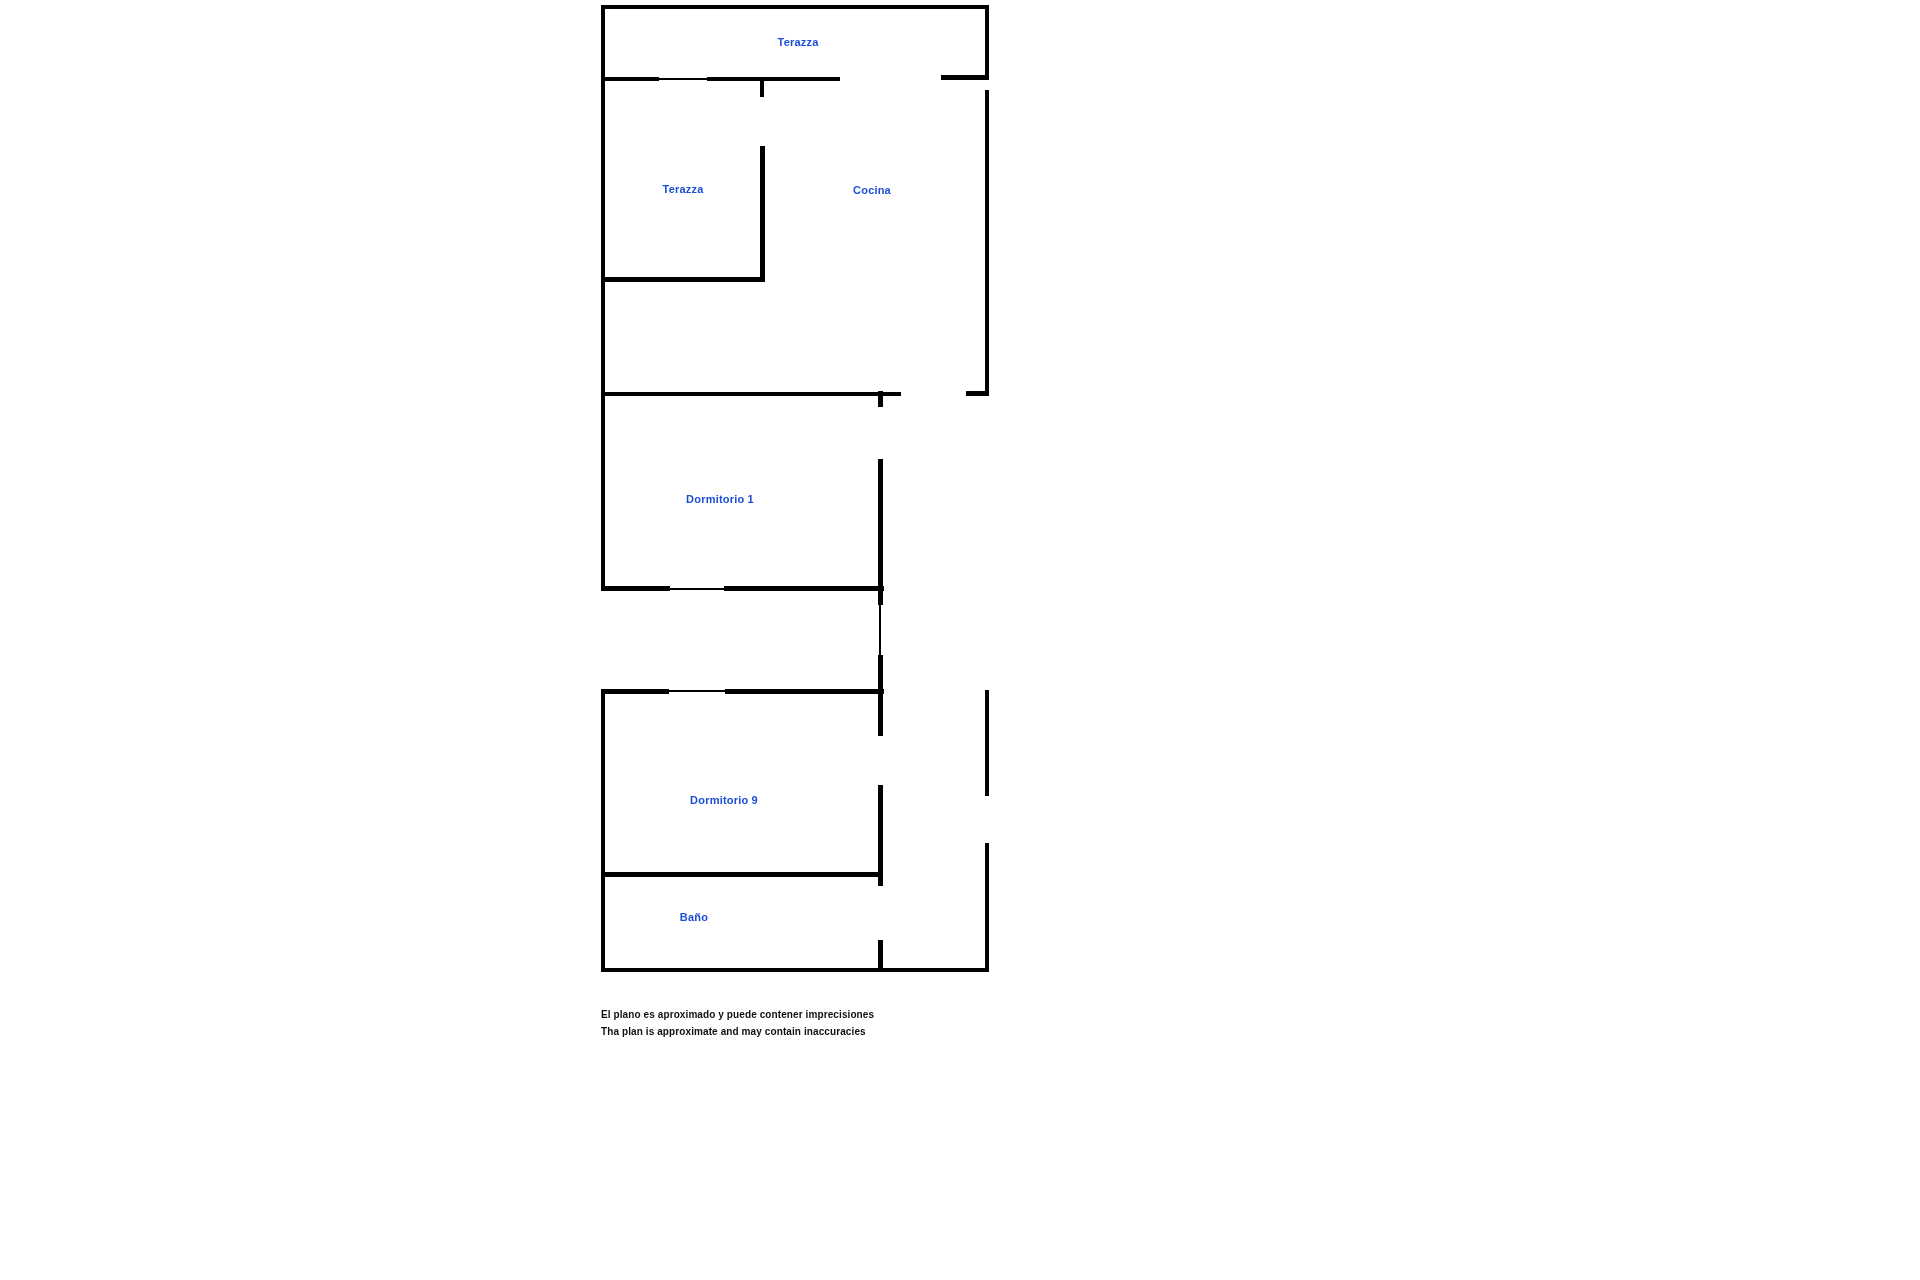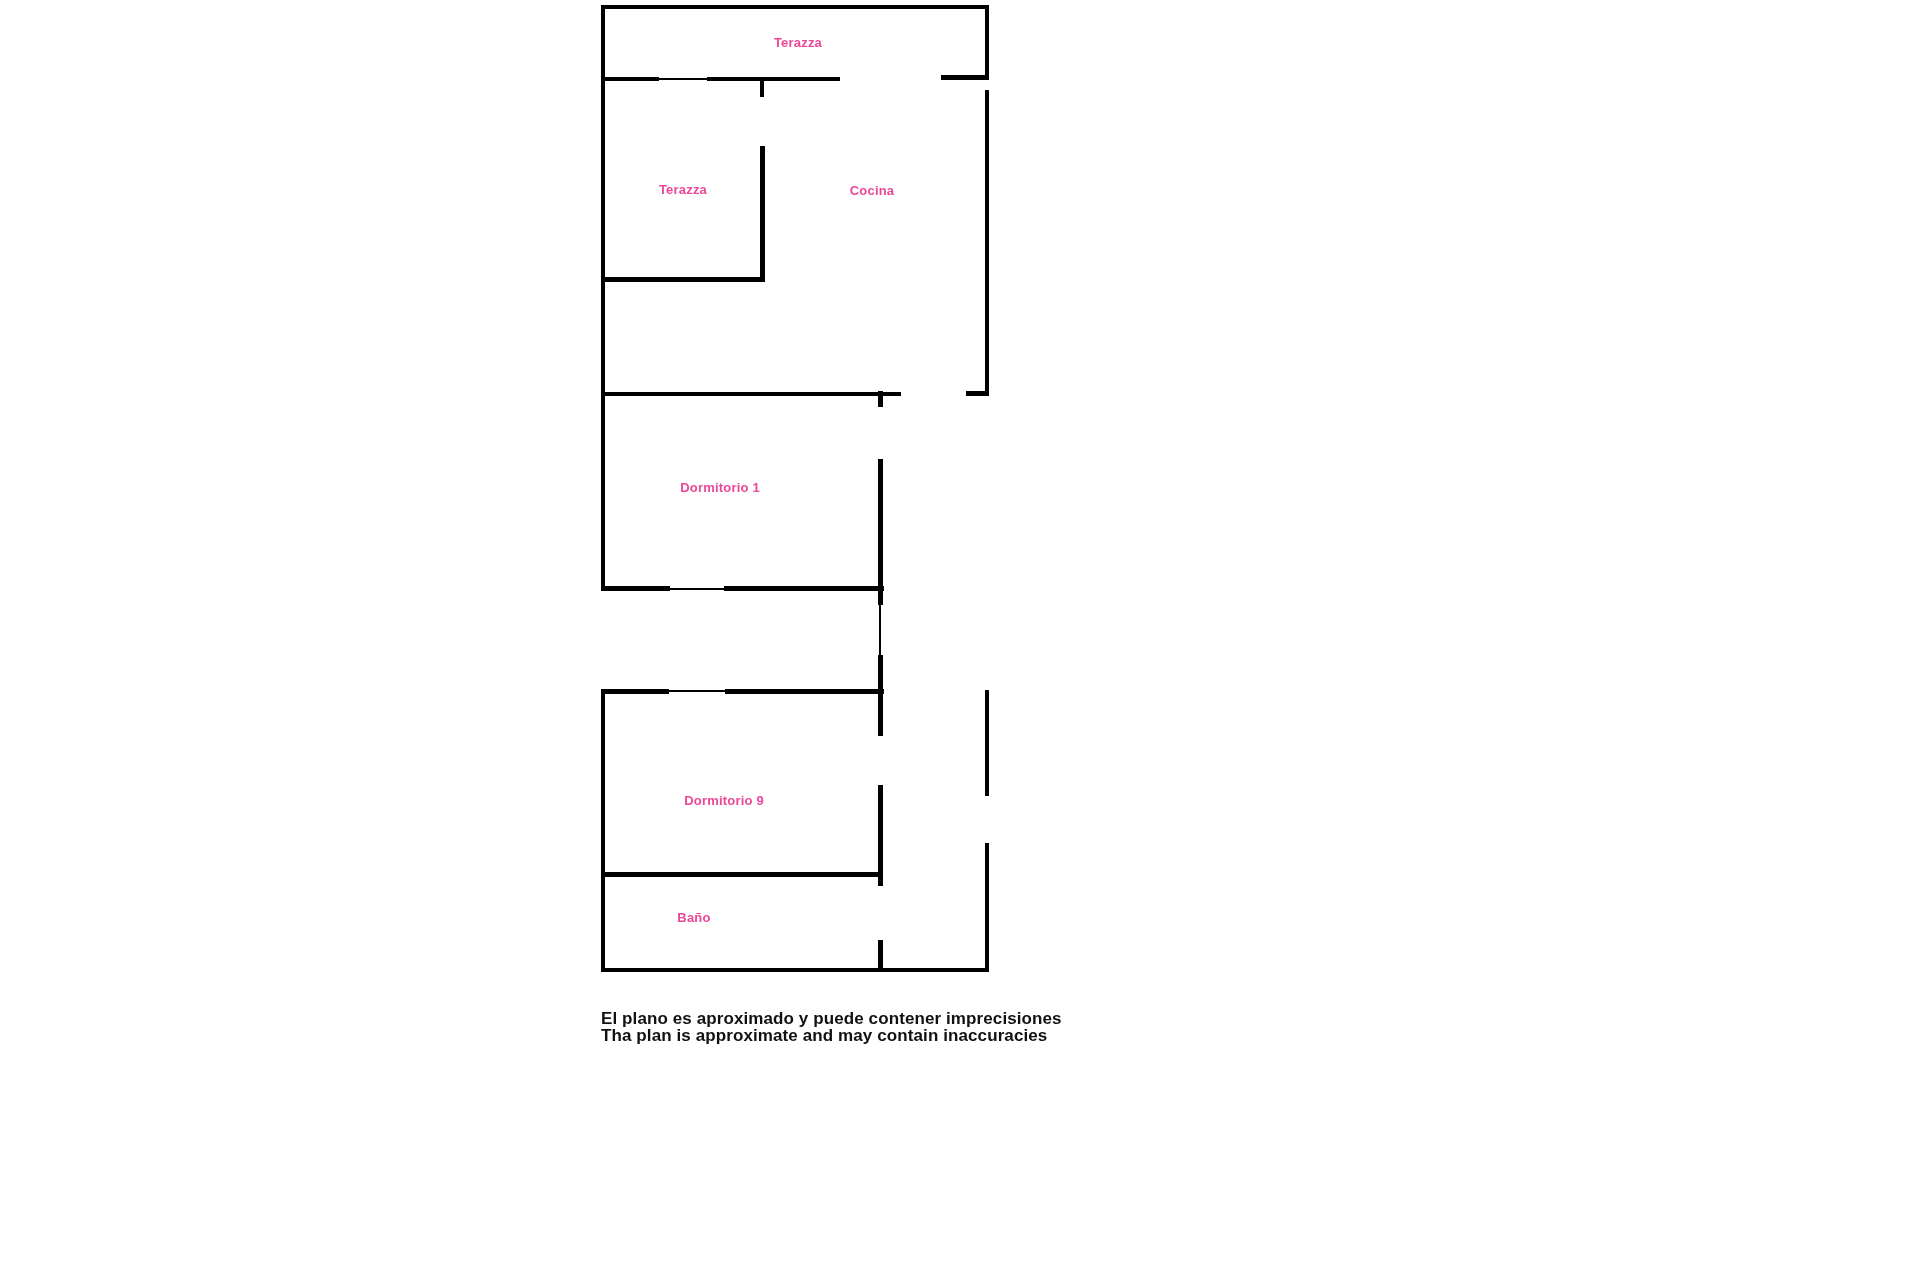--- a/index.html
+++ b/index.html
@@ -21,31 +21,31 @@
     width: 1920px;
     height: 1280px;
   }
   .wall {
     position: absolute;
     background: #000000;
   }
   .room-label {
     position: absolute;
     font-family: "Liberation Sans", sans-serif;
-    font-size: 13px;
+    font-size: 11px;
     font-weight: bold;
-    color: #ec4899;
+    color: #1d4ed8;
     white-space: nowrap;
     transform: translate(-50%, -50%);
     letter-spacing: 0.2px;
   }
   .disclaimer {
     position: absolute;
     font-family: "Liberation Sans", sans-serif;
-    font-size: 17px;
+    font-size: 10px;
     font-weight: bold;
     color: #111111;
     white-space: nowrap;
     letter-spacing: 0.1px;
   }
 </style>
 </head>
 <body>
 
 <div id="floorplan">
@@ -90,20 +90,20 @@
 
   <div class="wall" style="left:878px;top:785px;width:5px;height:101px;"></div>
   <div class="wall" style="left:601px;top:872px;width:282px;height:5px;"></div>
   <div class="wall" style="left:601px;top:872px;width:4px;height:100px;"></div>
   <div class="wall" style="left:878px;top:940px;width:5px;height:32px;"></div>
   <div class="wall" style="left:601px;top:968px;width:388px;height:4px;"></div>
 
   <div class="room-label" style="left:798px;top:42px;">Terazza</div>
   <div class="room-label" style="left:683px;top:189px;">Terazza</div>
   <div class="room-label" style="left:872px;top:190px;">Cocina</div>
-  <div class="room-label" style="left:720px;top:487px;">Dormitorio 1</div>
+  <div class="room-label" style="left:720px;top:499px;">Dormitorio 1</div>
   <div class="room-label" style="left:724px;top:800px;">Dormitorio 9</div>
   <div class="room-label" style="left:694px;top:917px;">Baño</div>
 
   <div class="disclaimer" style="left:601px;top:1009px;">El plano es aproximado y puede contener imprecisiones</div>
   <div class="disclaimer" style="left:601px;top:1026px;">Tha plan is approximate and may contain inaccuracies</div>
 
 </div>
 
 </body></html>

